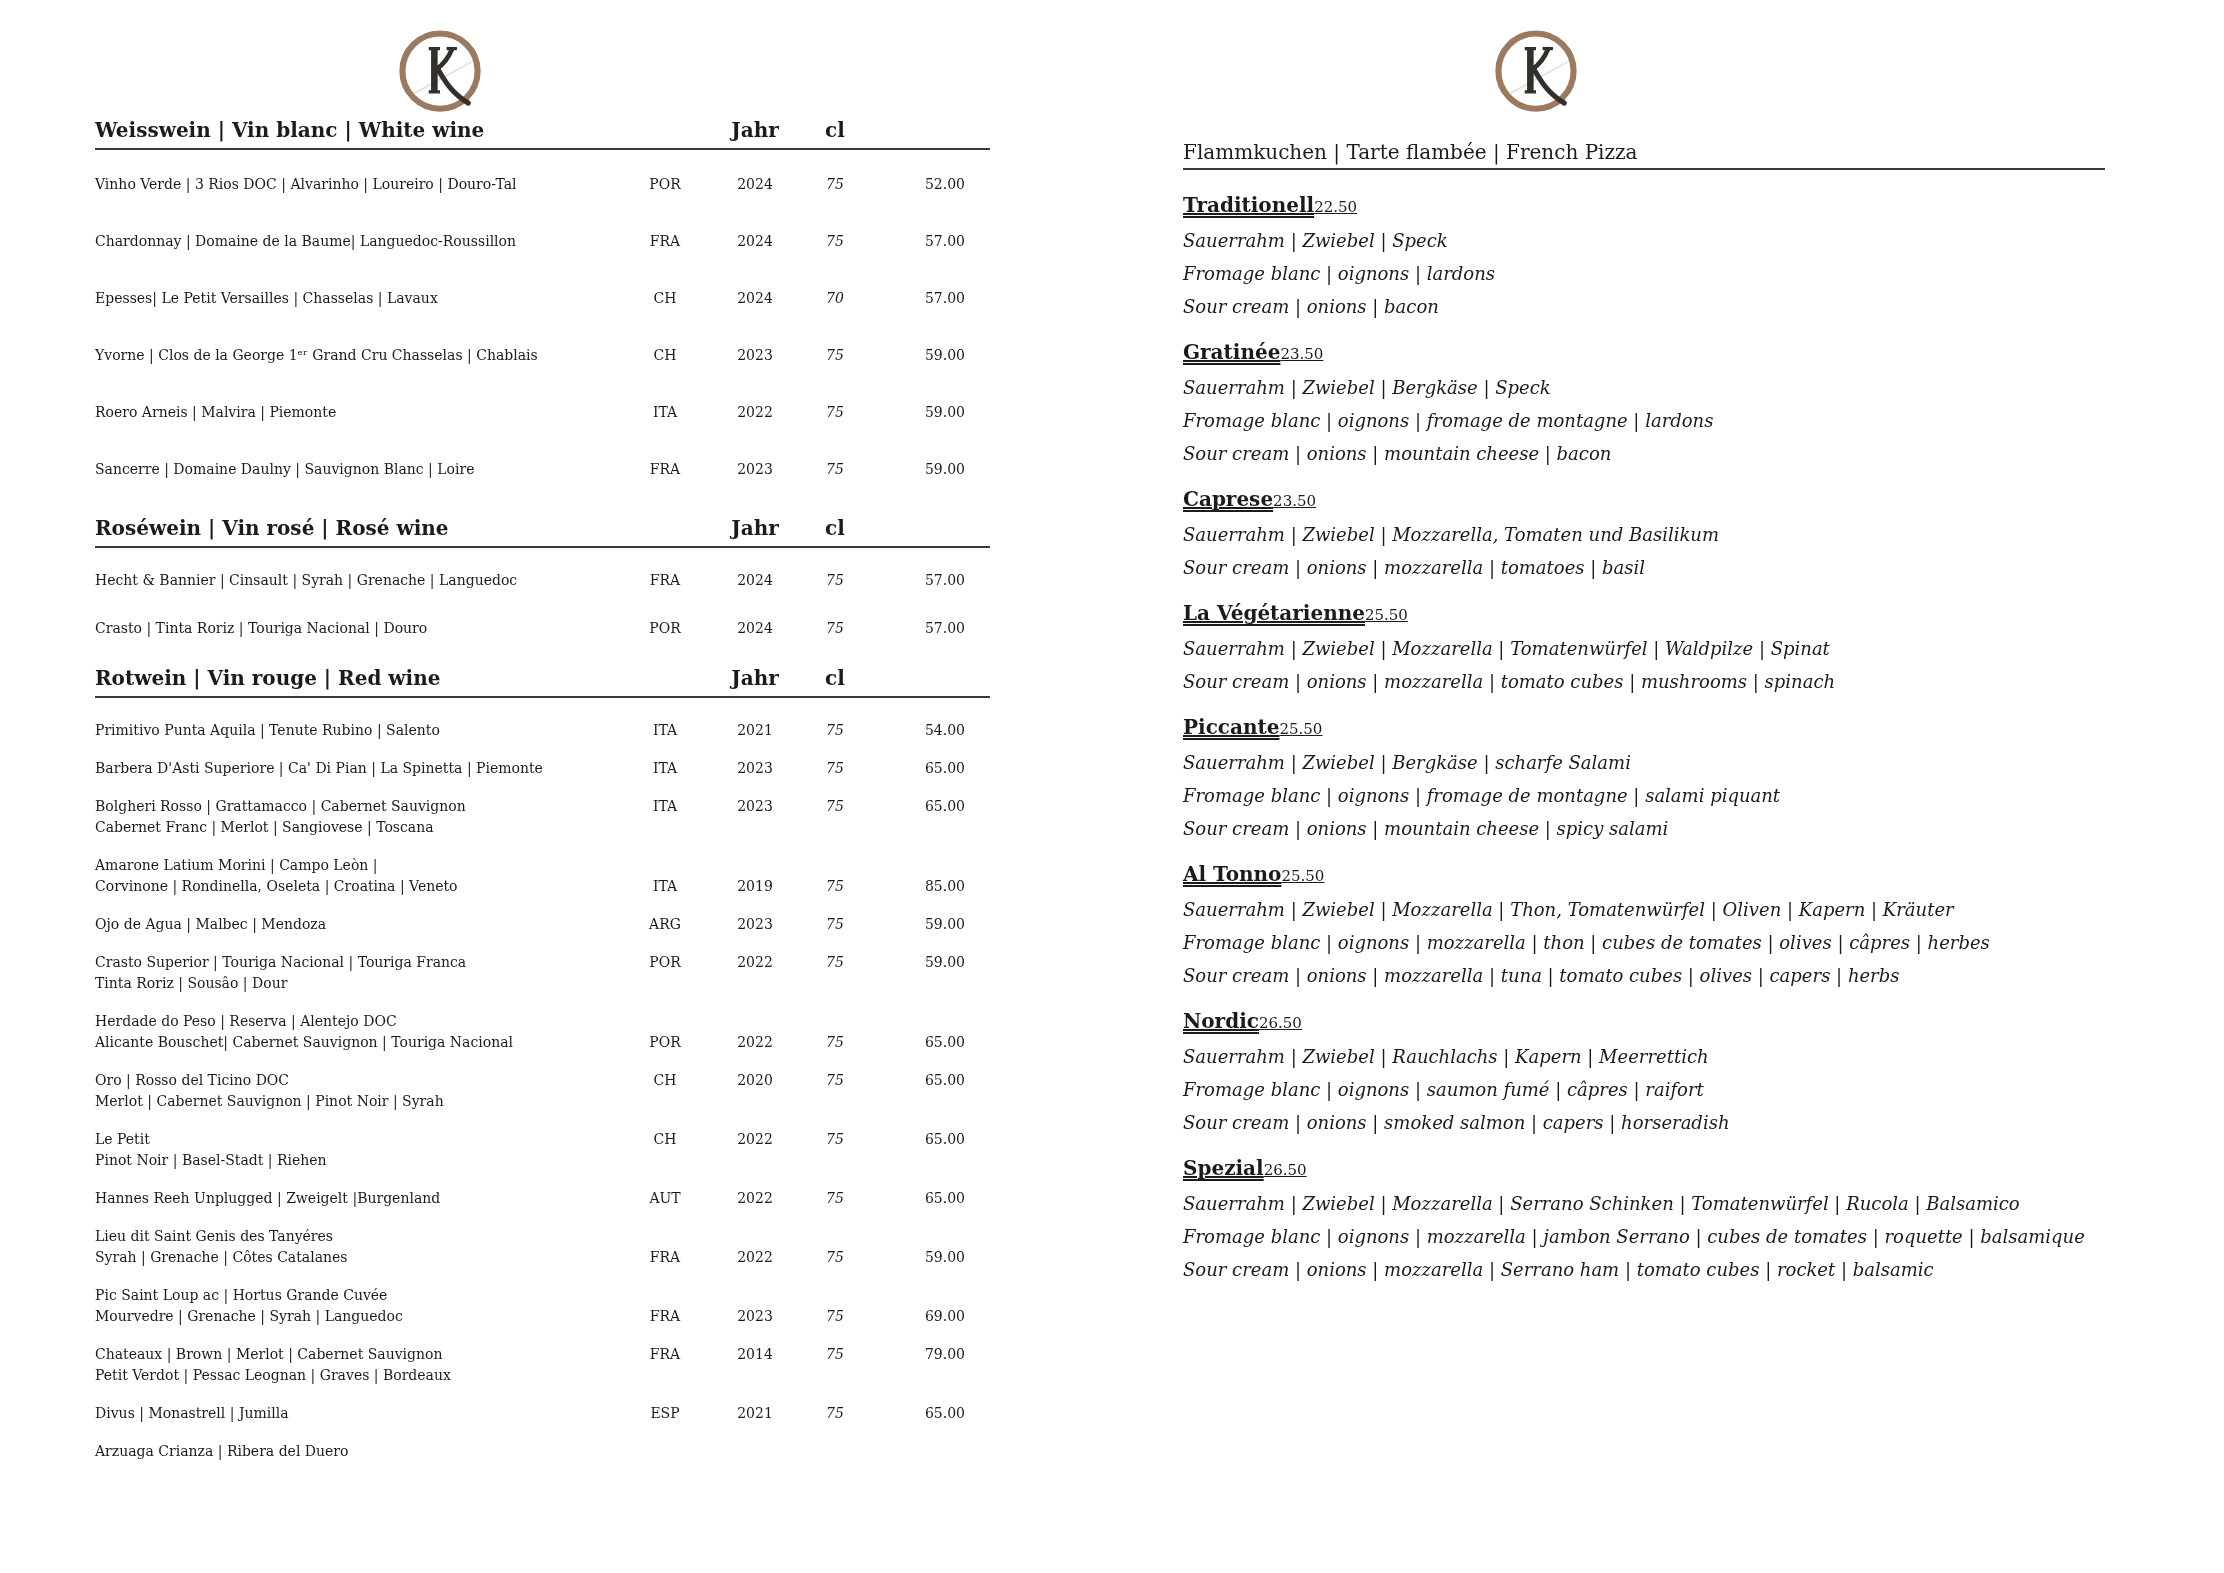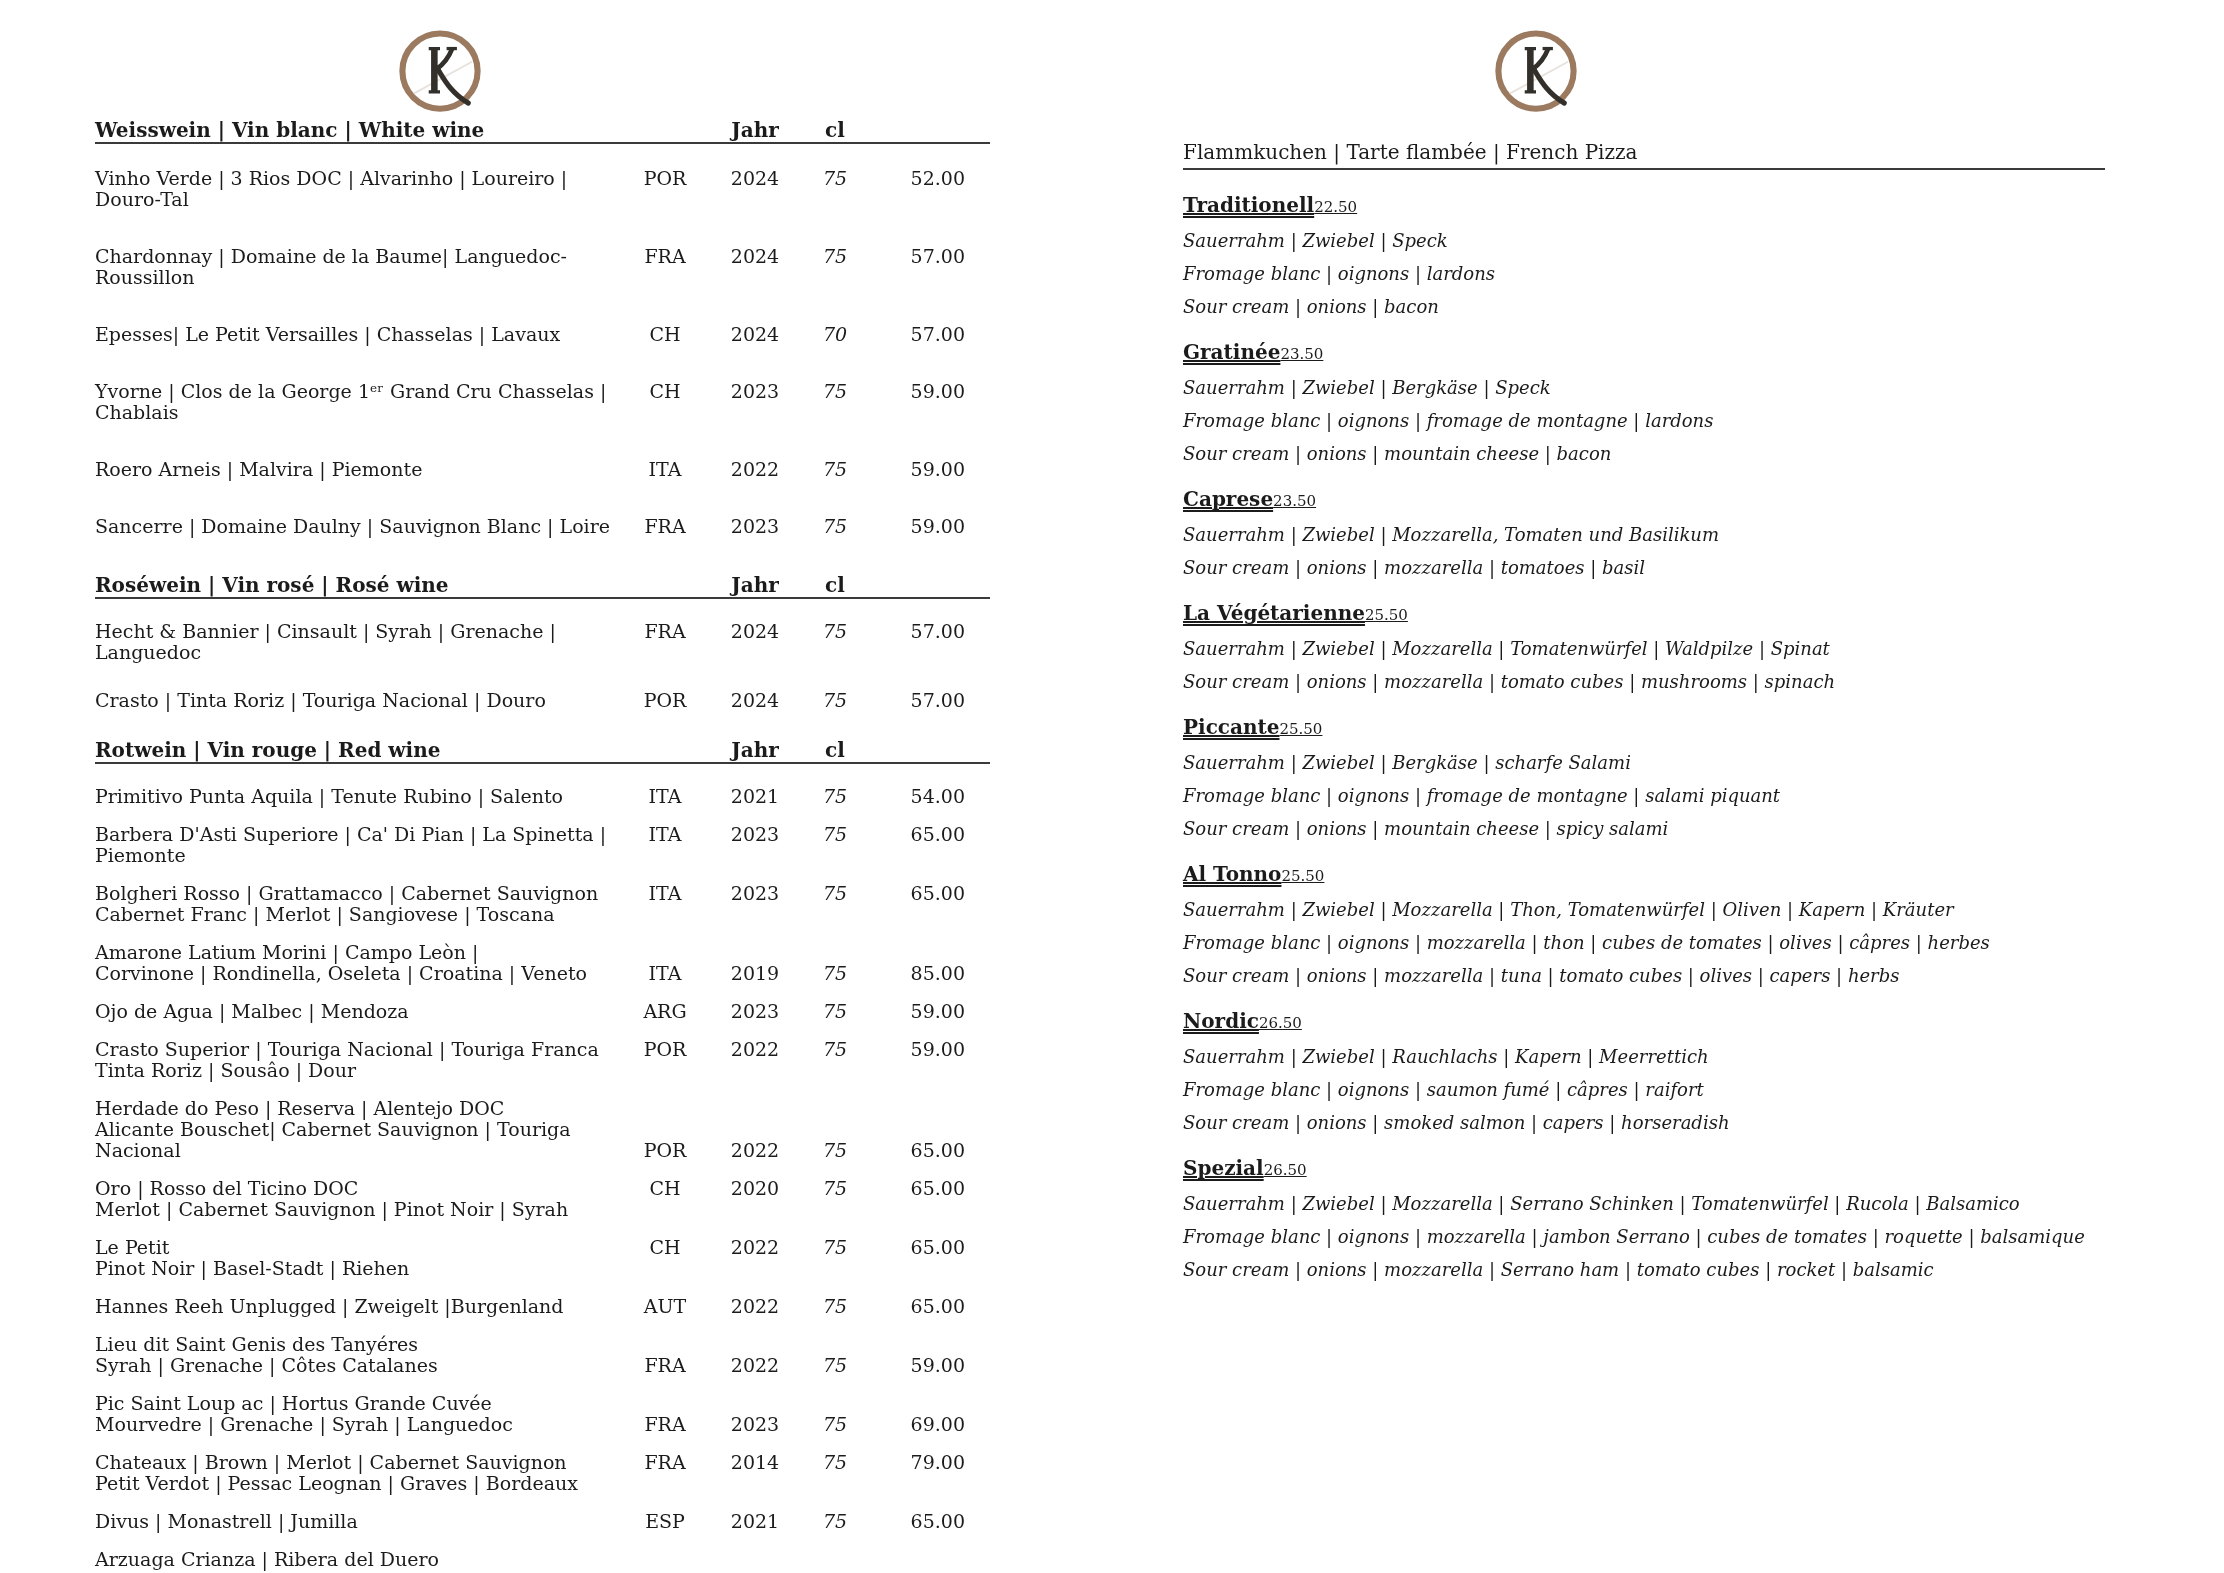--- a/index.html
+++ b/index.html
@@ -14,32 +14,32 @@
   .page-right{left:1183px;width:922px;}
 
   .logo{position:absolute;top:26px;width:94px;height:94px;}
   .page-left .logo{left:298px;}
   .page-right .logo{left:306px;}
 
   
   #wine-sections{margin-top:118px;}
   .sec-head{
     display:flex;align-items:baseline;
-    border-bottom:2px solid #3a3a3a;padding-bottom:0;
+    border-bottom:2px solid #3a3a3a;padding-bottom:6px;
     font-weight:bold;font-size:20px;line-height:24px;
   }
   .sec-title{flex:1;}
   .head-jahr{width:90px;text-align:center;}
   .head-cl{width:70px;text-align:center;}
   .head-pad{width:120px;}
   .wsec{margin-top:6px;}
   .rows{margin-top:24px;}
   .sec-rose .rows{margin-top:22px;}
   .sec-red  .rows{margin-top:22px;}
-  .wrow{display:flex;align-items:flex-start;font-size:19px;line-height:21px;}
+  .wrow{display:flex;align-items:flex-start;font-size:14px;line-height:21px;}
   .wrow.meta-bottom{align-items:flex-end;}
   .sec-white .wrow{margin-bottom:36px;}
   .sec-rose  .wrow{margin-bottom:27px;}
   .sec-red   .wrow{margin-bottom:17px;}
   .wname{flex:1;padding-right:8px;}
   .wname span{display:block;}
   .wcountry{width:90px;text-align:center;flex:none;}
   .wyear{width:90px;text-align:center;flex:none;}
   .wcl{width:70px;text-align:center;flex:none;font-style:italic;}
   .wprice{width:95px;text-align:right;flex:none;}

